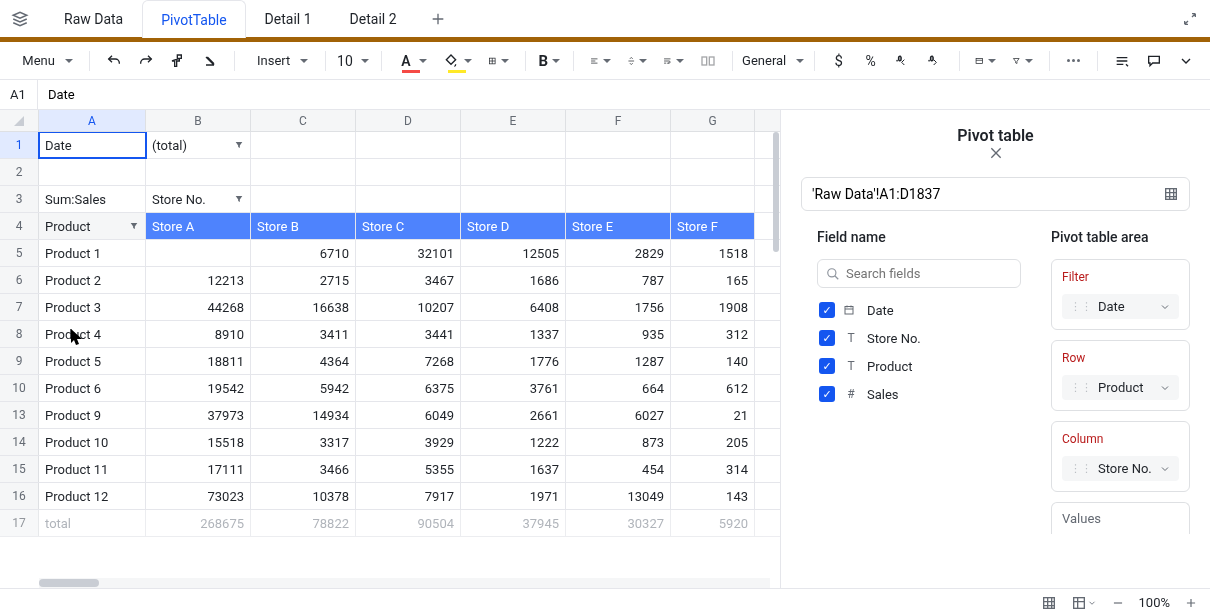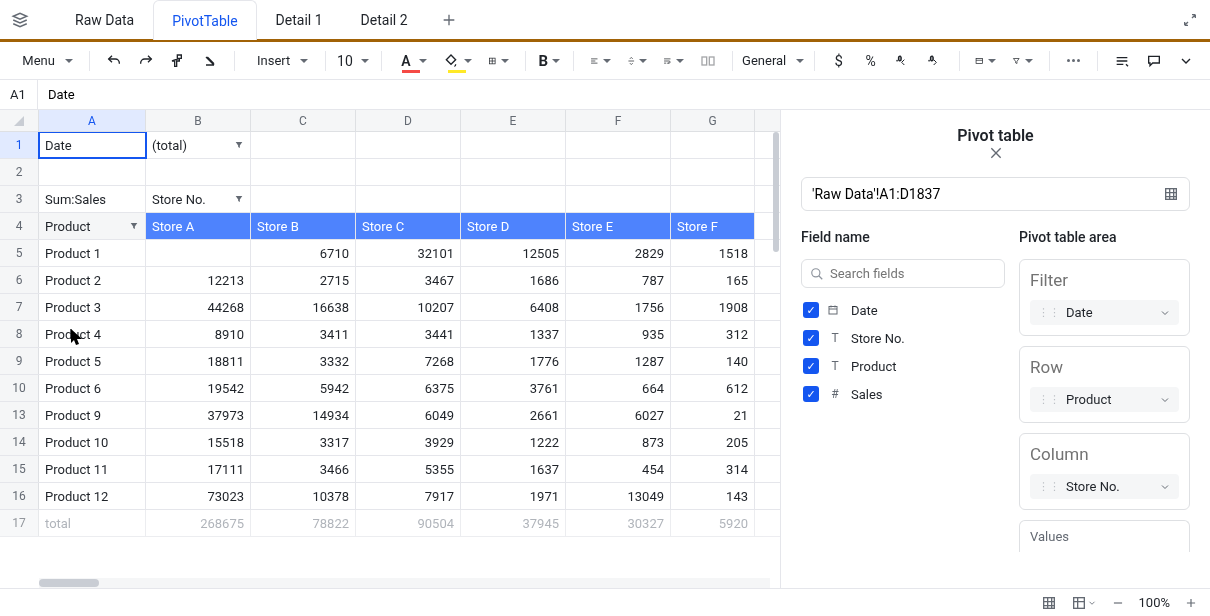--- a/index.html
+++ b/index.html
@@ -1,19 +1,19 @@
 <!DOCTYPE html>
 <html><head>
 <meta charset="utf-8">
 <style>
 * { box-sizing: border-box; margin: 0; padding: 0; font-family: -apple-system, BlinkMacSystemFont, "Segoe UI", Roboto, sans-serif; }
 body { width: 1210px; height: 616px; background: #fff; overflow: hidden; position: relative; font-size: 13px; color: #1f2329; }
 
 
-.topbar { display: flex; align-items: center; height: 42px; border-bottom: 3px solid #a16207; padding: 0 8px; gap: 16px; }
+.topbar { display: flex; align-items: center; height: 42px; border-bottom: 5px solid #a16207; padding: 0 8px; gap: 5px; }
 .app-icon { width: 24px; height: 24px; display: flex; align-items: center; justify-content: center; color: #646a73; margin-right: 8px; }
 .tabs { display: flex; height: 100%; }
 .tab { display: flex; align-items: center; padding: 0 18px; cursor: pointer; color: #1f2329; font-size: 14px; border-right: 1px solid transparent; position: relative; }
 .tab.active { color: #1456f0; background: #fff; border-top: 2px solid transparent; }
 .tab.active::before { content: ''; position: absolute; top: -1px; left: 0; right: 0; height: 2px; background: transparent; }
 .tab:not(.active) { color: #1f2329; }
 .tab-add { display: flex; align-items: center; padding: 0 14px; cursor: pointer; color: #646a73; font-size: 18px; }
 .collapse-icon { margin-left: auto; color: #646a73; cursor: pointer; padding: 4px; }
 
 
@@ -66,31 +66,31 @@
 
 
 .panel-head { display:flex; justify-content:space-between; align-items:center; margin-bottom:16px;flex-direction:column; }
 .panel-title { font-size: 16px; font-weight: 600; }
 .panel-close { cursor:pointer; font-size:18px; color:#646a73; }
 .range-input { display:flex; align-items:center; border:1px solid #dee0e3; border-radius:6px; padding:8px 10px; margin-bottom:18px; }
 .range-input input { flex:1; border:none; outline:none; font-size:14px; }
 .range-icon { color:#646a73; cursor:pointer; }
 
 .panel-columns { display:flex; gap:14px; }
-.panel-col { flex:1; display:flex; flex-direction:column; gap:10px; }
+.panel-col { flex:1; display:flex; flex-direction:column; gap:10px;margin-left:16px; }
 .panel-label { font-size:14px; color:#1f2329; margin-bottom:4px; font-weight:500; }
 .search-box { display:flex; align-items:center; border:1px solid #dee0e3; border-radius:6px; padding:6px 8px; gap:6px; }
 .search-box input { flex:1; border:none; outline:none; font-size:13px; }
 .field-list { display:flex; flex-direction:column; gap:12px; padding:4px 2px; }
 .field-item { display:flex; align-items:center; gap:8px; }
 .checkbox { width:16px; height:16px; background:#1456f0; border-radius:3px; display:flex; align-items:center; justify-content:center; color:#fff; font-size:11px; }
 .type-icon { width:16px; text-align:center; color:#646a73; font-size:12px; }
 
 .area-box { border:1px solid #dee0e3; border-radius:6px; padding:10px 10px; min-height:60px; display:flex; flex-direction:column; gap:6px;}
-.area-label { font-size:17px; color:#737373; margin-bottom:4px;}
+.area-label { font-size:12px; color:#b91c1c; margin-bottom:4px;}
 .pill { display:flex; align-items:center; gap:6px; background:#f5f6f7; border-radius:4px; padding:5px 8px; font-size:13px; cursor:pointer; }
 .pill .drag { color:#bbbfc4; font-size:11px; }
 .pill .chev { margin-left:auto; color:#646a73; }
 .area-head-only { font-size:13px; color:#646a73; padding: 8px 10px; border:1px solid #dee0e3; border-radius:6px 6px 0 0; border-bottom:none;}
 
 
 .statusbar { position:absolute; bottom:0; left:0; right:0; height:28px; border-top:1px solid #e5e6eb; display:flex; align-items:center; justify-content:flex-end; padding:0 12px; gap:14px; }
 .statusbar .sb-btn { color:#646a73; cursor:pointer; display:flex; align-items:center; }
 .zoom-val { font-size:13px; color:#1f2329; }
 
@@ -409,21 +409,21 @@
             <div class="cell col-C num">3411</div>
             <div class="cell col-D num">3441</div>
             <div class="cell col-E num">1337</div>
             <div class="cell col-F num">935</div>
             <div class="cell col-G num">312</div>
           </div>
           <div class="grid-row">
             <div class="row-head">9</div>
             <div class="cell col-A">Product 5</div>
             <div class="cell col-B num">18811</div>
-            <div class="cell col-C num">3332</div>
+            <div class="cell col-C num">4364</div>
             <div class="cell col-D num">7268</div>
             <div class="cell col-E num">1776</div>
             <div class="cell col-F num">1287</div>
             <div class="cell col-G num">140</div>
           </div>
           <div class="grid-row">
             <div class="row-head">10</div>
             <div class="cell col-A">Product 6</div>
             <div class="cell col-B num">19542</div>
             <div class="cell col-C num">5942</div>

